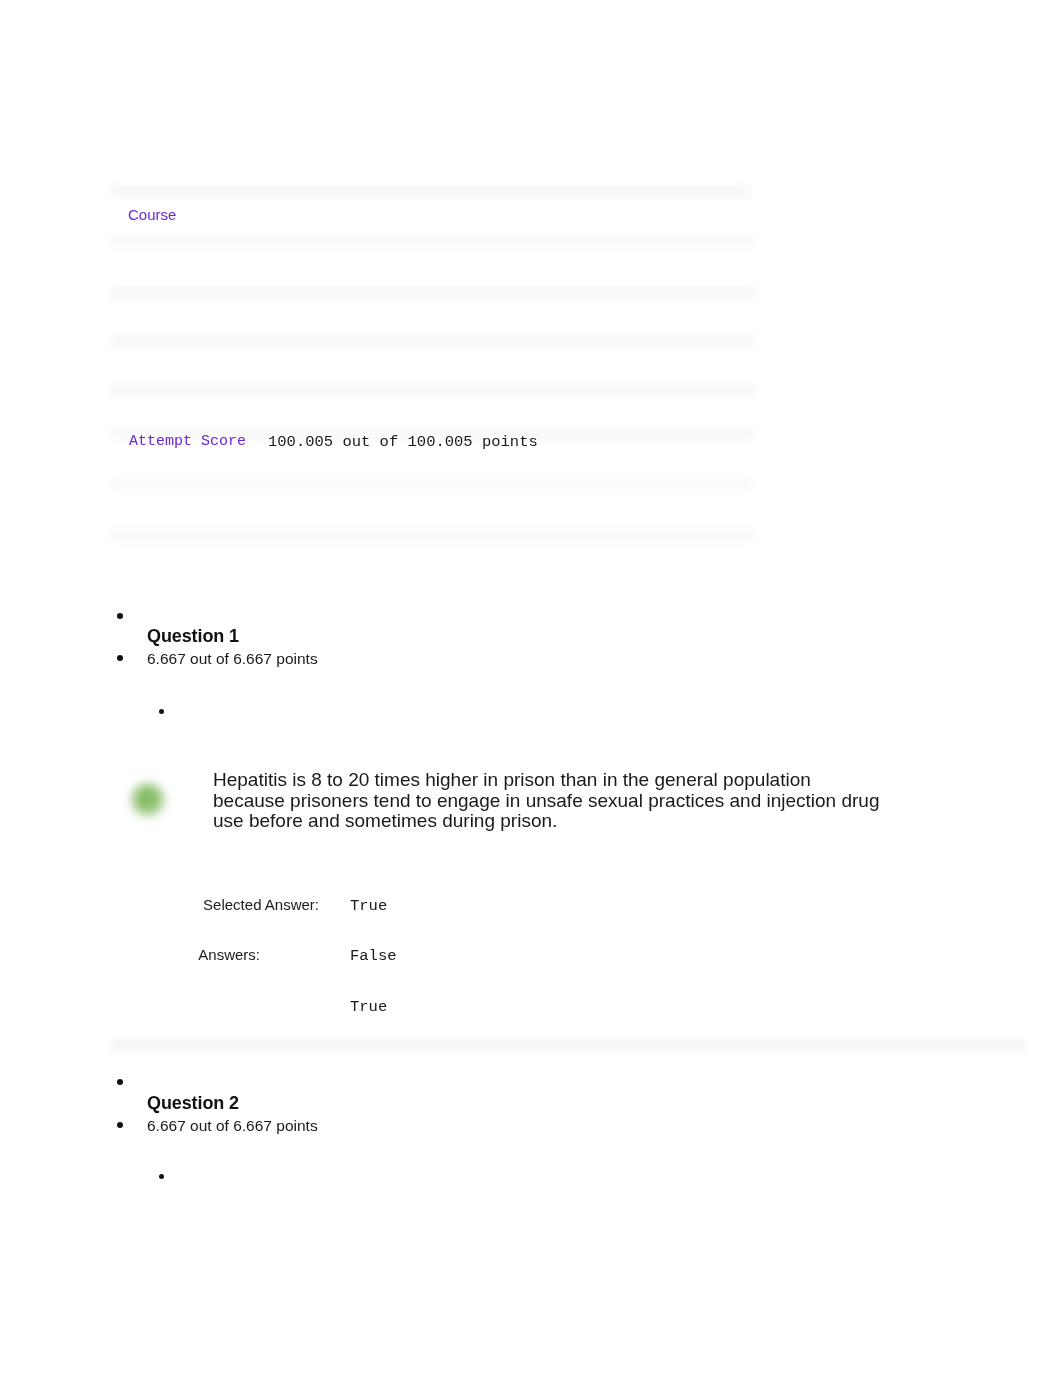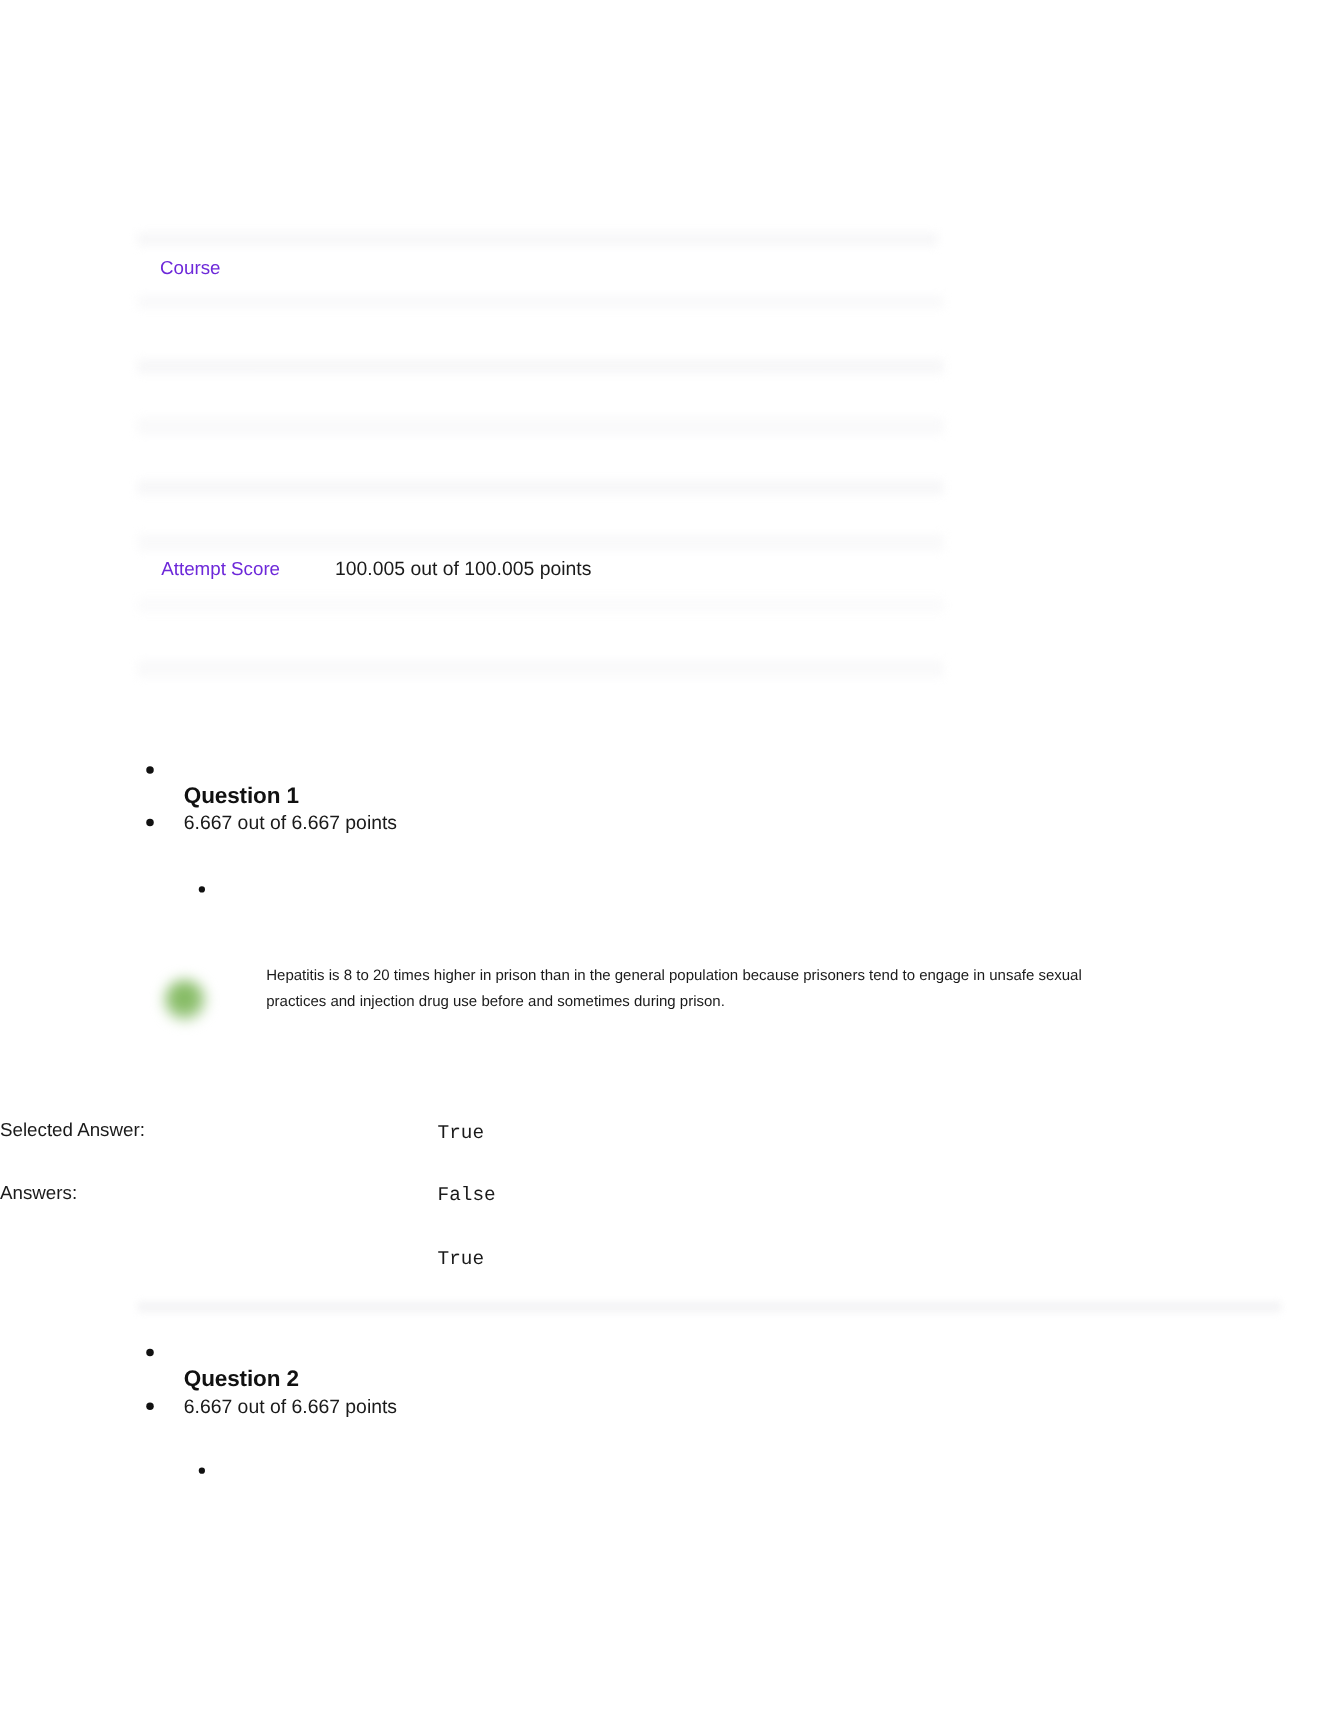--- a/index.html
+++ b/index.html
@@ -94,35 +94,36 @@
     position: absolute;
     width: 34px;
     height: 34px;
     border-radius: 50%;
     background: radial-gradient(circle at 48% 45%, #7fb85c 0%, #8dbf6d 38%, #b9d8a8 62%, rgba(222,236,213,0.55) 80%, rgba(255,255,255,0) 100%);
     filter: blur(5px);
   }
 
   .q-text {
     position: absolute;
-    font-size: 12px;
+    font-size: 19px;
     line-height: 20.5px;
     color: #1a1a1a;
     text-indent: -31px;
     padding-left: 31px;
   }
 
   
   .ans-label {
     position: absolute;
     font-size: 15px;
     color: #1a1a1a;
     white-space: nowrap;
   }
   .ans-label.right {
+    text-align: right;
   }
   .ans-value {
     position: absolute;
     font-family: Liberation Mono, monospace;
     font-size: 15.5px;
     color: #1a1a1a;
     white-space: nowrap;
   }
 
   
@@ -147,21 +148,21 @@
   <div class="blur-band" style="left:110px; top:384px; width:645px; height:12px;"></div>
   <div class="blur-band lighter" style="left:110px; top:427px; width:645px; height:14px;"></div>
   <div class="blur-band faintest" style="left:110px; top:478px; width:645px; height:12px;"></div>
   <div class="blur-band lighter" style="left:110px; top:528px; width:645px; height:14px;"></div>
 
   <div class="meta-row" style="top:205px; width:620px; height:20px;">
     <span class="meta-label">Course</span>
   </div>
 
 
-  <div class="meta-row score" style="top:446px; width:620px; height:20px;">
+  <div class="meta-row score" style="top:432px; width:620px; height:20px;font-family:Liberation Mono, monospace;">
     <span class="meta-label">Attempt Score</span>
     <span class="meta-value">100.005 out of 100.005 points</span>
   </div>
 
   <div class="q-block">
 
     <div class="bullet" style="left:117px; top:613px;"></div>
 
     <div class="q-title" style="left:147px; top:626px;">Question 1</div>
 

